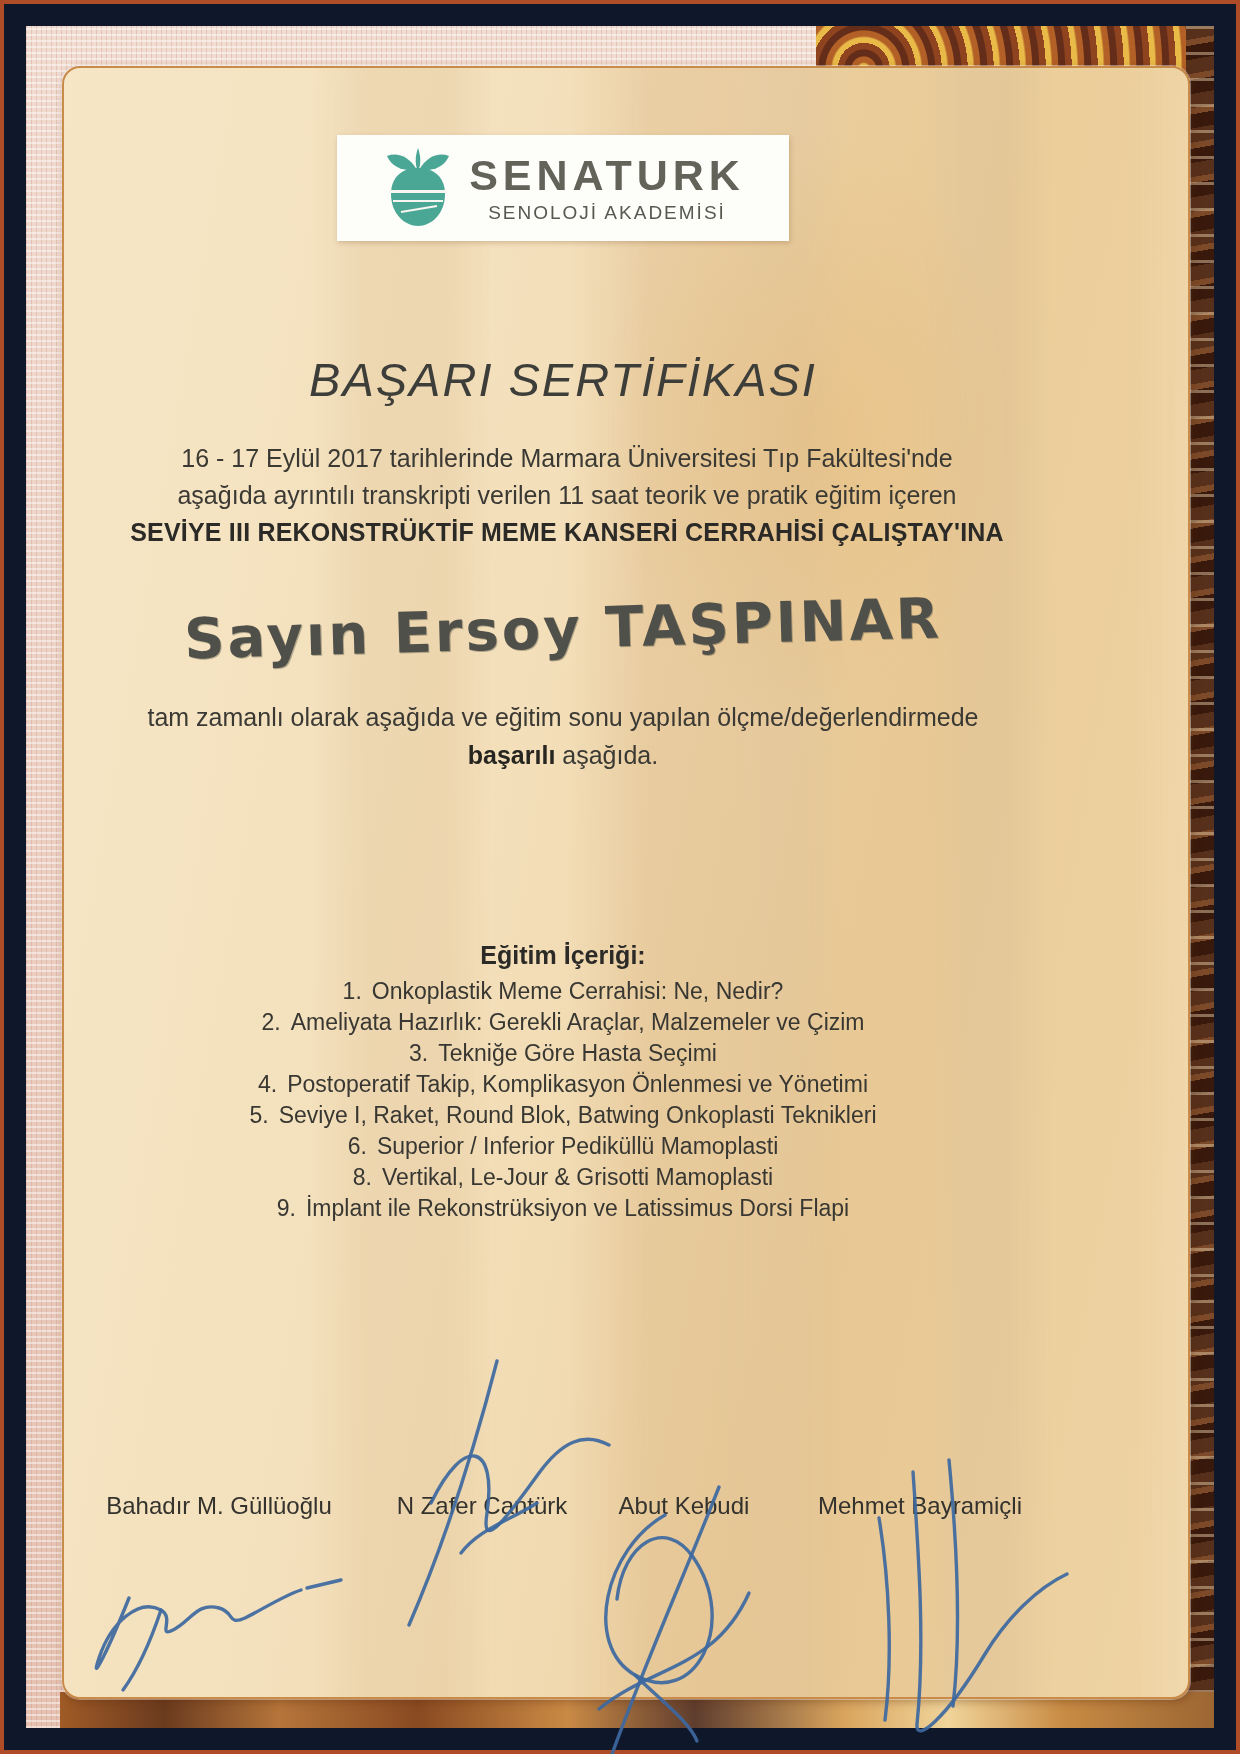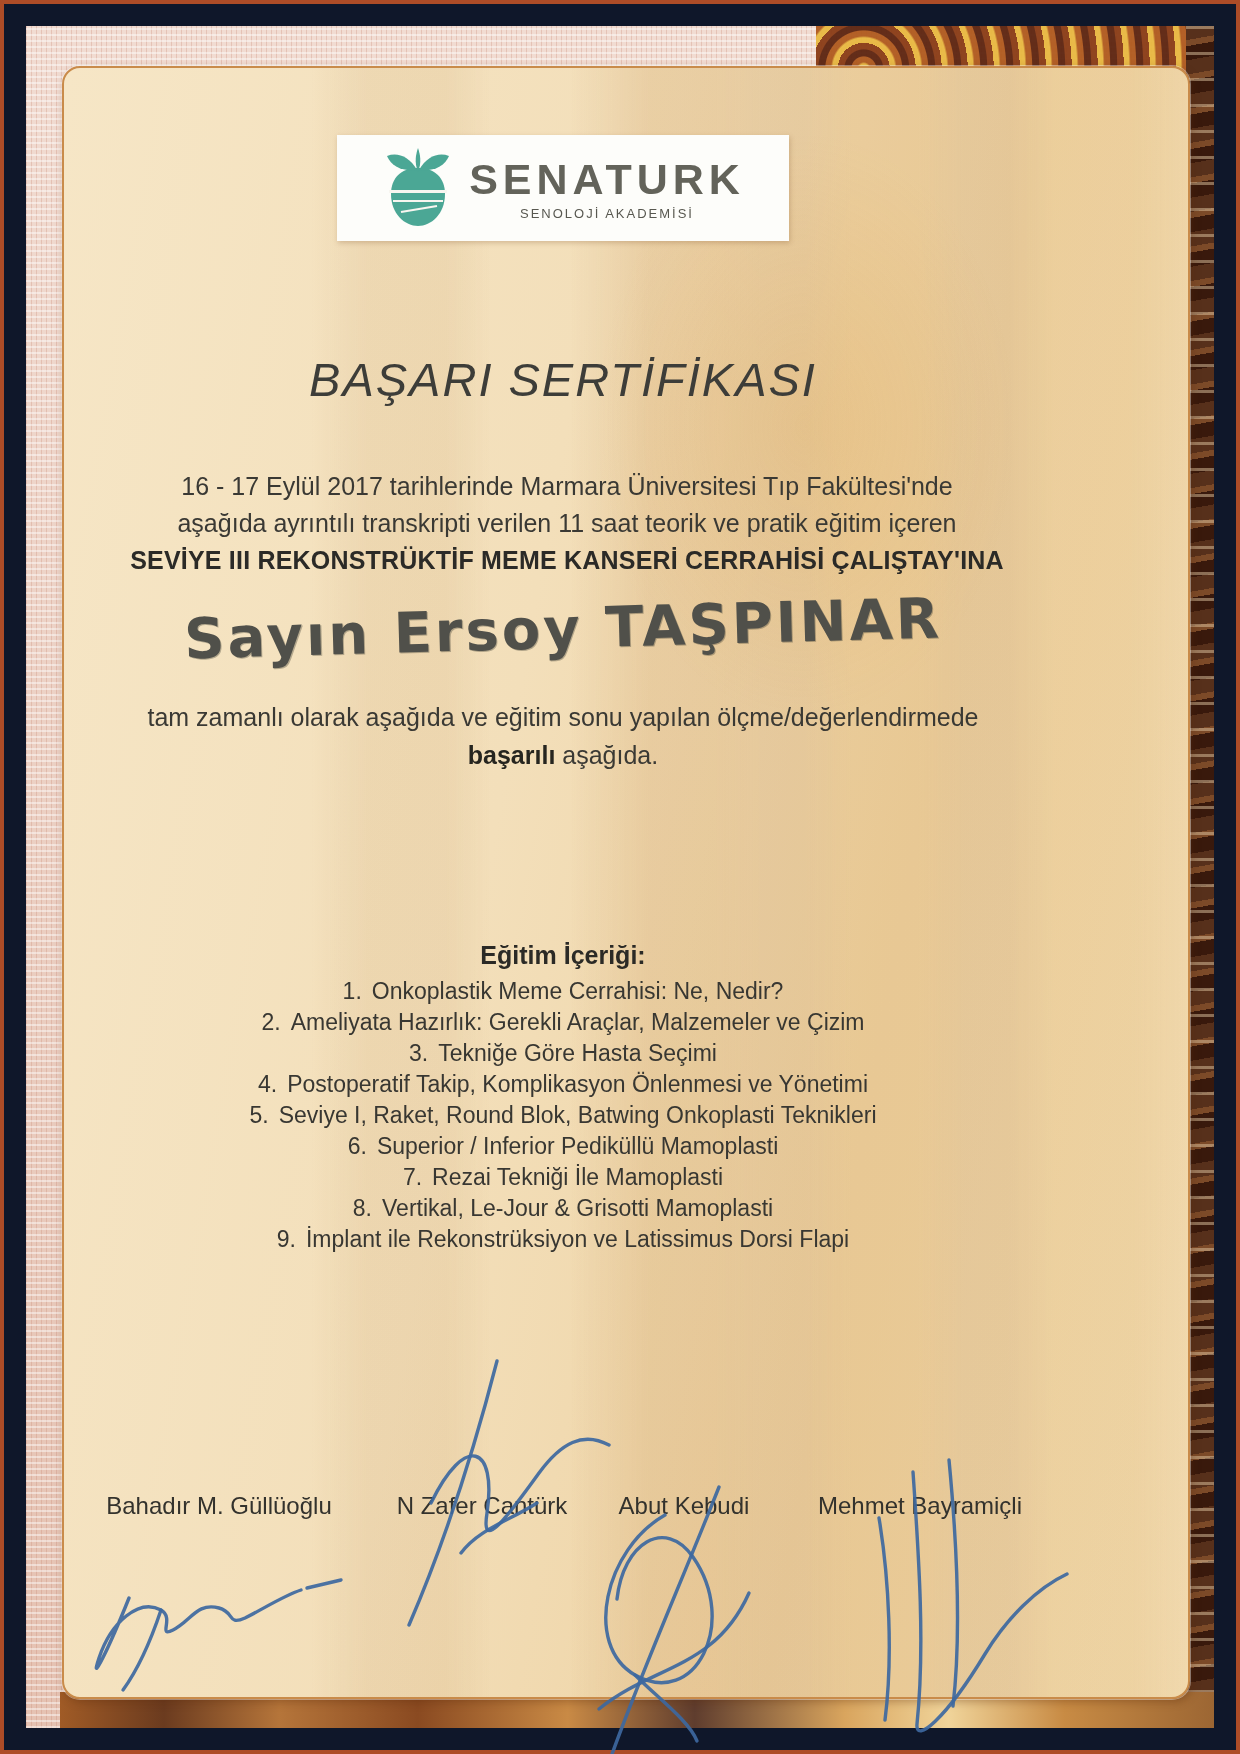--- a/index.html
+++ b/index.html
@@ -35,24 +35,24 @@
         rgba(193,138,74,.18) 52% 58%, rgba(160,100,40,.12) 62% 66%, rgba(214,164,92,.22) 70% 76%,
         rgba(150,90,35,.10) 80% 84%, rgba(225,185,115,.18) 88% 95%, rgba(0,0,0,0) 100%);}
   .content{position:absolute;left:0;top:0;right:126px;bottom:0;}
   .block{position:absolute;left:0;right:0;text-align:center;color:#34332f;}
   
   .logo-box{position:absolute;top:67px;left:50%;transform:translateX(-50%);
     width:452px;height:106px;background:#fdfdfa;box-shadow:1px 2px 5px rgba(120,70,30,.25);
     display:flex;align-items:center;justify-content:center;gap:14px;}
   .logo-text{display:flex;flex-direction:column;align-items:center;}
   .brand{font-size:43px;font-weight:700;letter-spacing:5px;color:#63635a;line-height:46px;}
-  .brand-sub{font-size:13px;letter-spacing:2px;color:#585850;margin-top:4px;}
+  .brand-sub{font-size:19px;letter-spacing:2px;color:#585850;margin-top:4px;}
   
   .title{top:253px;font-size:47px;font-weight:400;font-style:italic;letter-spacing:2px;color:#3d3d39;}
-  .intro{top:400px;font-size:25px;line-height:37px;color:#3a3934;padding-left:8px;}
+  .intro{top:372px;font-size:25px;line-height:37px;color:#3a3934;padding-left:8px;}
   .intro .b3{font-weight:700;color:#2b2a27;letter-spacing:.2px;}
   .recipient{top:528px;font-family:"DejaVu Sans",sans-serif;font-size:56px;font-weight:700;
     color:#50504a;letter-spacing:3px;transform:rotate(-1.6deg);text-shadow:1px 1px 0 rgba(60,60,50,.35);}
   .result{top:630px;font-size:25px;line-height:38px;color:#3a3934;}
   .result b{font-weight:700;color:#26251f;}
   .content-heading{top:852px;font-size:25px;font-weight:700;color:#2b2a26;}
   .content-list{top:908px;font-size:23px;line-height:31px;color:#383732;
     list-style:none;margin:0;padding:0;}
   .content-list li span.num{margin-right:10px;}
   .directors-heading{top:1308px;font-size:29px;font-weight:700;letter-spacing:.5px;color:#2e2d29;z-index:3;}
@@ -108,21 +108,20 @@
 
         <h2 class="block content-heading">Eğitim İçeriği:</h2>
 
         <ol class="block content-list">
           <li><span class="num">1.</span><span>Onkoplastik Meme Cerrahisi: Ne, Nedir?</span></li>
           <li><span class="num">2.</span><span>Ameliyata Hazırlık: Gerekli Araçlar, Malzemeler ve Çizim</span></li>
           <li><span class="num">3.</span><span>Tekniğe Göre Hasta Seçimi</span></li>
           <li><span class="num">4.</span><span>Postoperatif Takip, Komplikasyon Önlenmesi ve Yönetimi</span></li>
           <li><span class="num">5.</span><span>Seviye I, Raket, Round Blok, Batwing Onkoplasti Teknikleri</span></li>
           <li><span class="num">6.</span><span>Superior / Inferior Pediküllü Mamoplasti</span></li>
-          <li><span class="num">7.</span><span>Rezai Tekniği İle Mamoplasti</span></li>
           <li><span class="num">8.</span><span>Vertikal, Le-Jour &amp; Grisotti Mamoplasti</span></li>
           <li><span class="num">9.</span><span>İmplant ile Rekonstrüksiyon ve Latissimus Dorsi Flapi</span></li>
         </ol>
 
       </div>
 
       <span class="director" style="left:155px">Bahadır M. Güllüoğlu</span>
       <span class="director" style="left:418px">N Zafer Cantürk</span>
       <span class="director" style="left:620px">Abut Kebudi</span>
       <span class="director" style="left:856px">Mehmet Bayramiçli</span>

